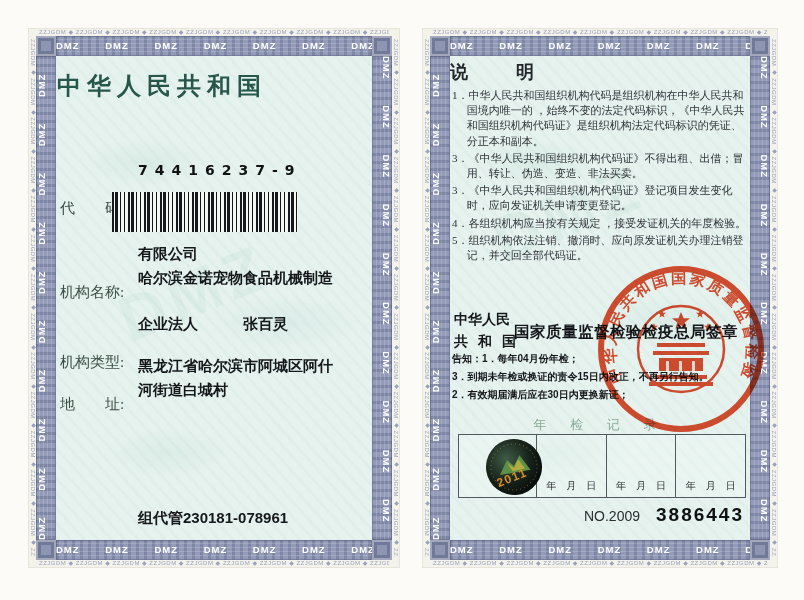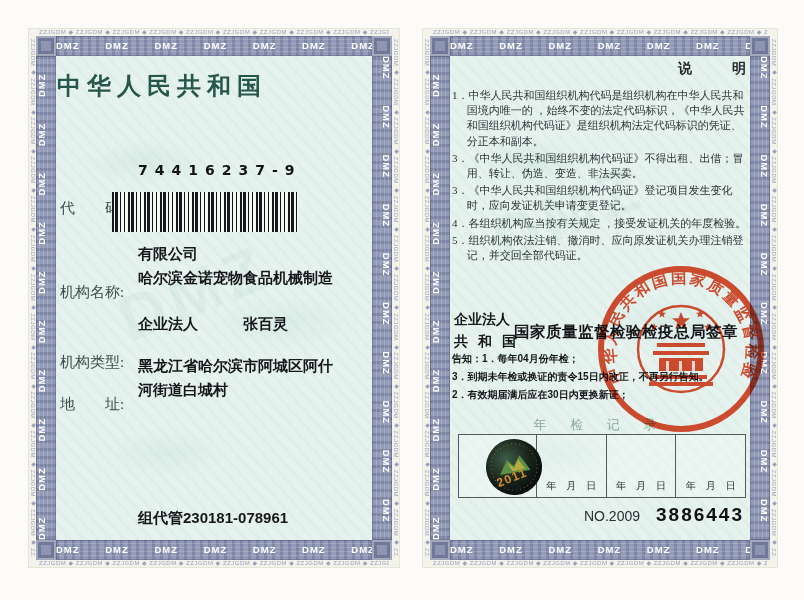--- a/index.html
+++ b/index.html
@@ -56,22 +56,22 @@
   .lval{flex:1;font-weight:bold;color:#15181a;font-size:15px;line-height:24px;}
   .vline{display:block;} .vline:empty{display:none;}
   .tight{font-size:13.5px;letter-spacing:0;}
   .code-value{font-weight:bold;color:#101214;font-size:14px;letter-spacing:7px;line-height:24px;
     font-family:"DejaVu Sans",sans-serif;}
   .barcode{position:absolute;left:56px;top:136px;width:186px;height:40px;background:
     repeating-linear-gradient(90deg,#15181a 0 2px,#f4f8f5 2px 3px,#15181a 3px 6px,#f4f8f5 6px 8px,
       #15181a 8px 9px,#f4f8f5 9px 12px,#15181a 12px 13px,#f4f8f5 13px 16px);}
 
   
-  .heading{position:absolute;top:4px;left:0;right:0;text-align:right;font-weight:bold;
-    font-size:14px;letter-spacing:4px;color:#23262a;}
+  .heading{position:absolute;top:4px;left:0;right:0;text-align:left;font-weight:bold;
+    font-size:18px;letter-spacing:4px;color:#23262a;}
   .notes{position:absolute;top:32px;left:2px;right:2px;}
   .note{font-family:"Liberation Serif","DejaVu Serif",serif;font-size:11px;line-height:15.2px;
     color:#2e3236;text-indent:-1.35em;padding-left:1.35em;margin-bottom:2px;}
   .issuer-left{position:absolute;left:4px;top:252px;font-weight:bold;font-size:14px;
     line-height:22px;color:#16181b;}
   .issuer-line2{display:inline-block;width:62px;text-align:justify;text-align-last:justify;}
   .seal-caption{position:absolute;left:64px;top:266px;font-weight:bold;font-size:15.5px;
     color:#131518;white-space:nowrap;letter-spacing:.5px;}
   .notices{position:absolute;top:296px;left:2px;right:0;}
   .notice{font-size:10px;font-weight:bold;color:#141619;line-height:14px;margin-bottom:4px;}
@@ -176,21 +176,21 @@
 
     <div class="notes">
       <div class="note">1．中华人民共和国组织机构代码是组织机构在中华人民共和国境内唯一的 ，始终不变的法定代码标识，《中华人民共和国组织机构代码证》是组织机构法定代码标识的凭证、分正本和副本。</div>
       <div class="note">3．《中华人民共和国组织机构代码证》不得出租、出借；冒用、转让、伪造、变造、非法买卖。</div>
       <div class="note">3．《中华人民共和国组织机构代码证》登记项目发生变化时，应向发证机关申请变更登记。</div>
       <div class="note">4．各组织机构应当按有关规定 ，接受发证机关的年度检验。</div>
       <div class="note">5．组织机构依法注销、撤消时、应向原发证机关办理注销登记，并交回全部代码证。</div>
     </div>
 
     <div class="issuer-left">
-      <span class="vline">企业法人</span>
+      <span class="vline">中华人民</span>
       <span class="issuer-line2">共和国</span>
     </div>
     <div class="seal-caption">国家质量监督检验检疫总局签章</div>
 
     <div class="notices">
       <div class="notice">告知：1．每年04月份年检；</div>
       <div class="notice">3．到期未年检或换证的责令15日内改正，不再另行告知。</div>
       <div class="notice">2．有效期届满后应在30日内更换新证；</div>
     </div>
 

